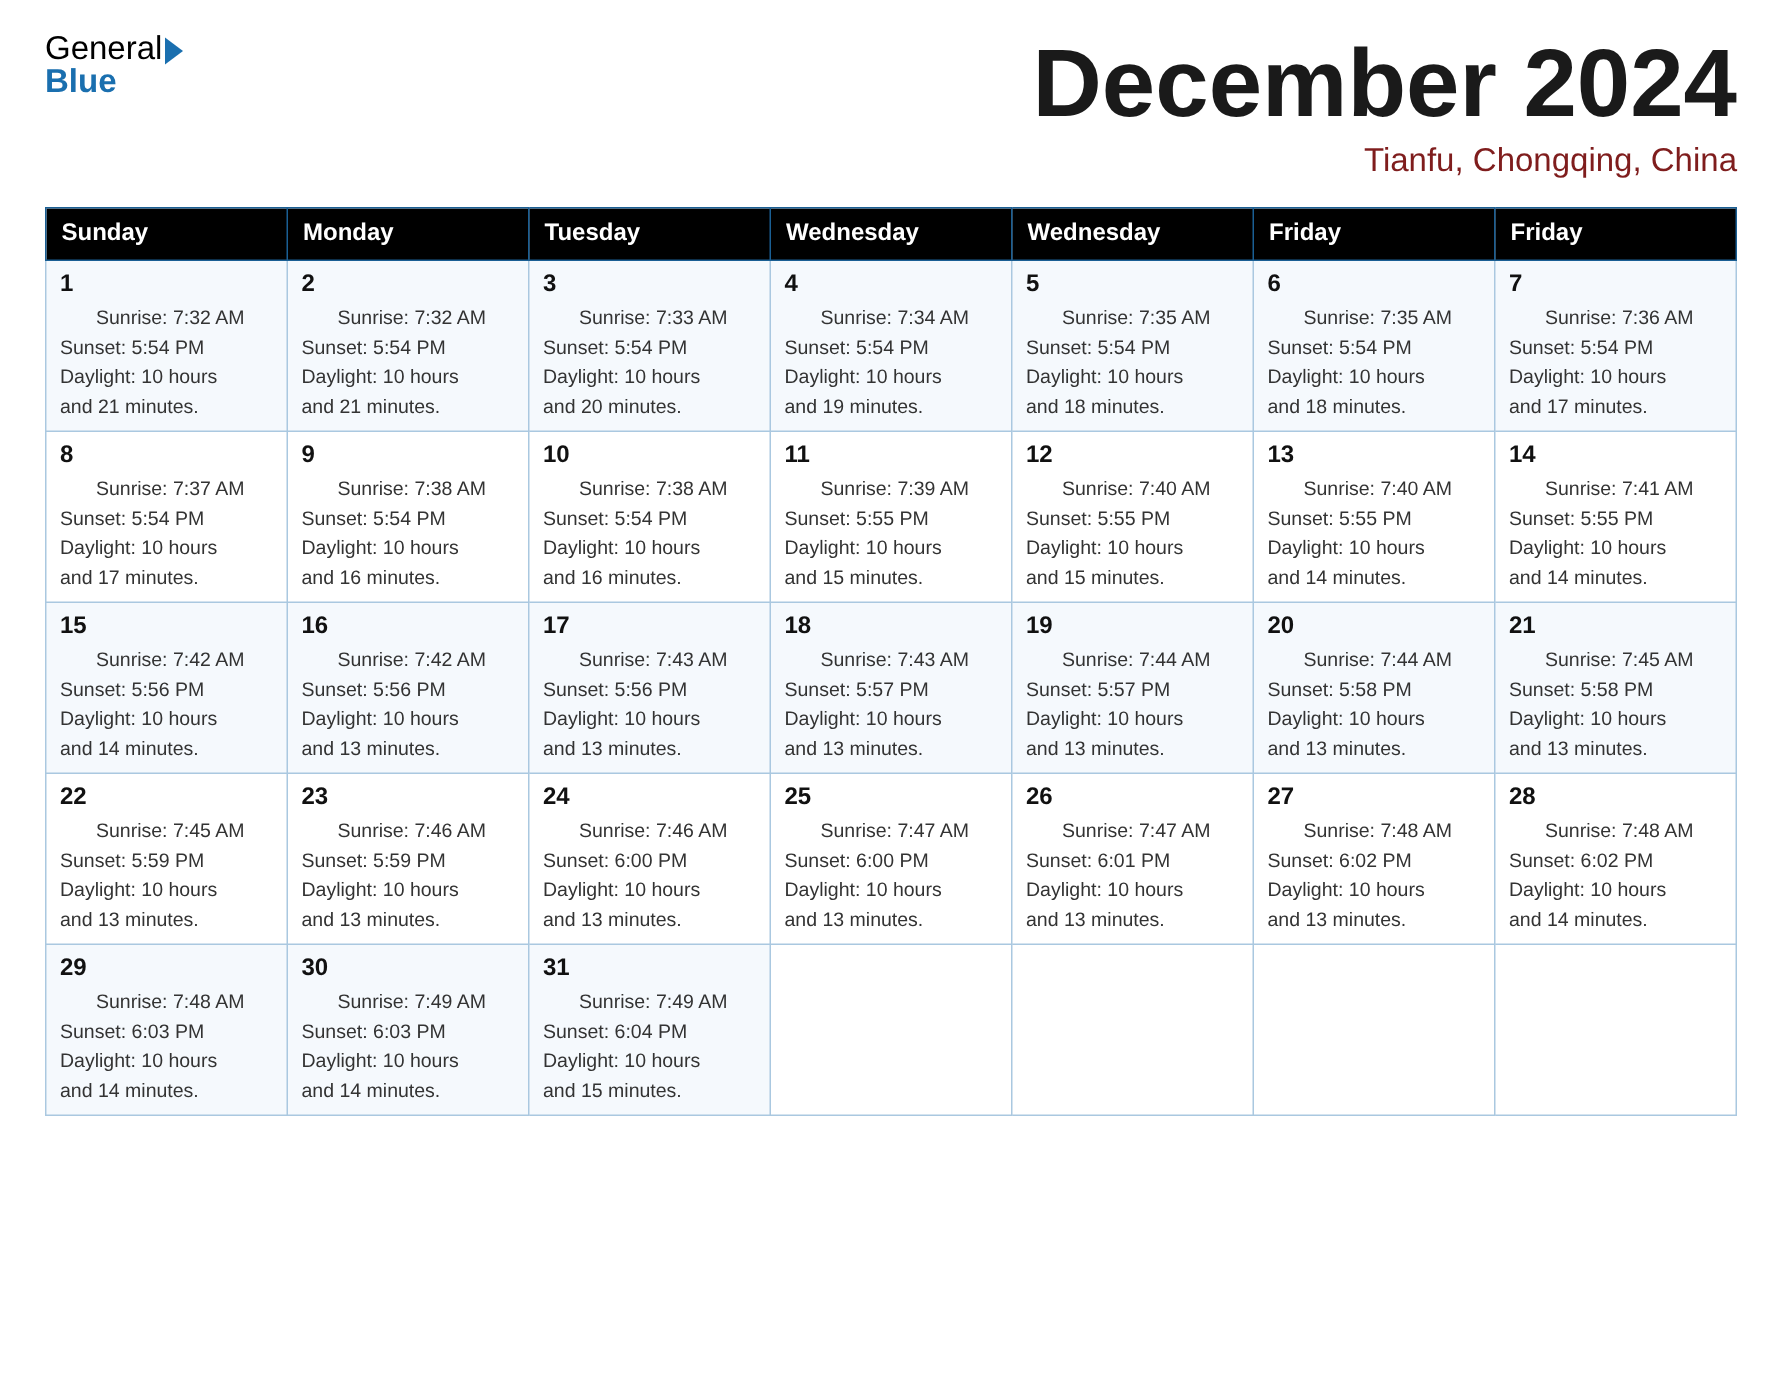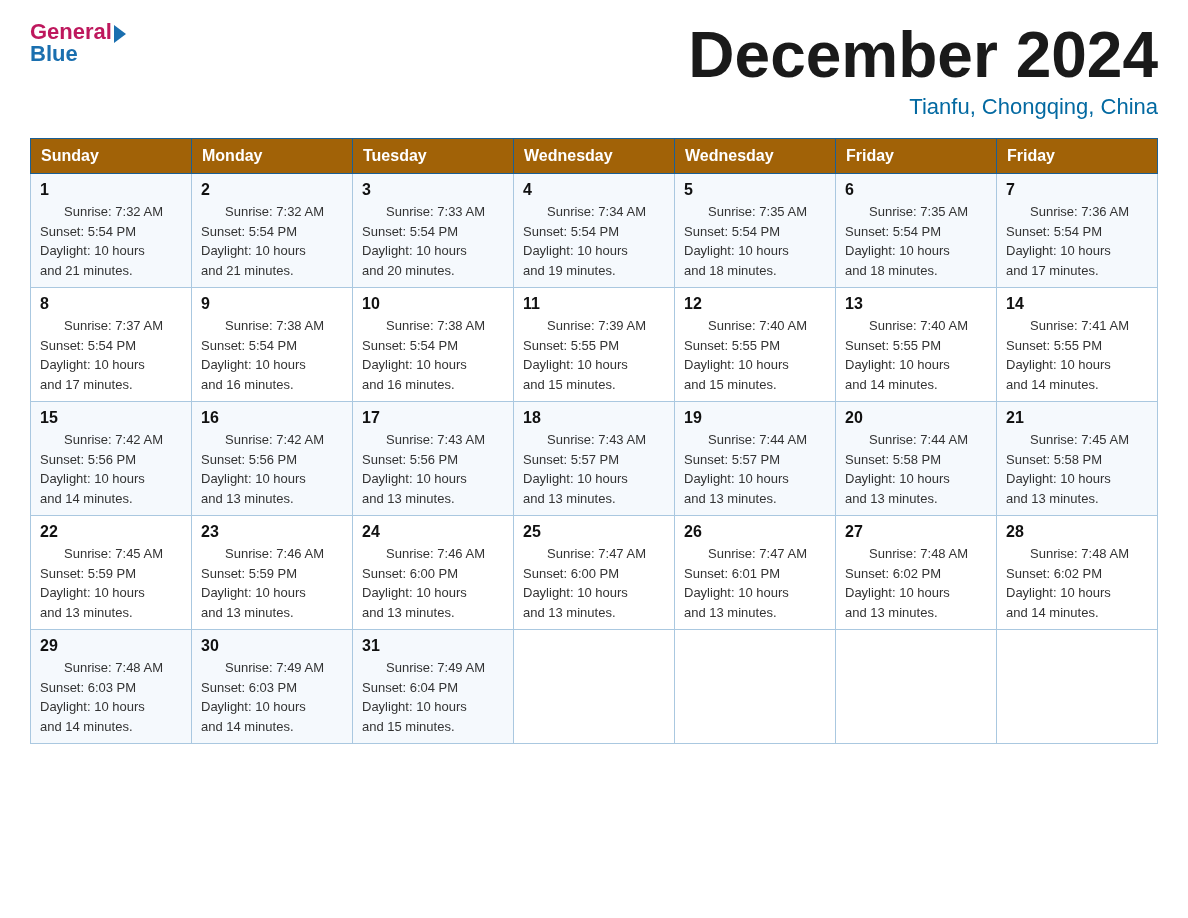--- a/index.html
+++ b/index.html
@@ -16,22 +16,22 @@
       align-items: flex-start;
       margin-bottom: 18px;
     }
     .logo {
       display: flex;
       align-items: center;
       gap: 0px;
     }
     .logo-text-general {
       font-size: 22px;
-      font-weight: bold;
-      color: #be185d;
+      font-weight: normal;
+      color: #000000;
       font-family: Arial, sans-serif;
     }
     .logo-text-blue {
       font-size: 22px;
       font-weight: bold;
       color: #1a6faf;
       font-family: Arial, sans-serif;
     }
     .logo-arrow {
       width: 0;
@@ -48,29 +48,29 @@
     }
     .title-block h1 {
       font-size: 64px;
       font-weight: bold;
       color: #1a1a1a;
       line-height: 1.1;
     }
     .title-block h2 {
       font-size: 22px;
       font-weight: normal;
-      color: #0369a1;
+      color: #7f1d1d;
       margin-top: 4px;
     }
     .calendar {
       width: 100%;
       border-collapse: collapse;
     }
     .calendar thead tr th {
-      background-color: #a16207;
+      background-color: #000000;
       color: #fff;
       font-size: 16px;
       font-weight: bold;
       padding: 8px 10px;
       text-align: left;
       border: 1px solid #1a5f94;
     }
     .calendar tbody tr td {
       border: 1px solid #aac8e0;
       vertical-align: top;

